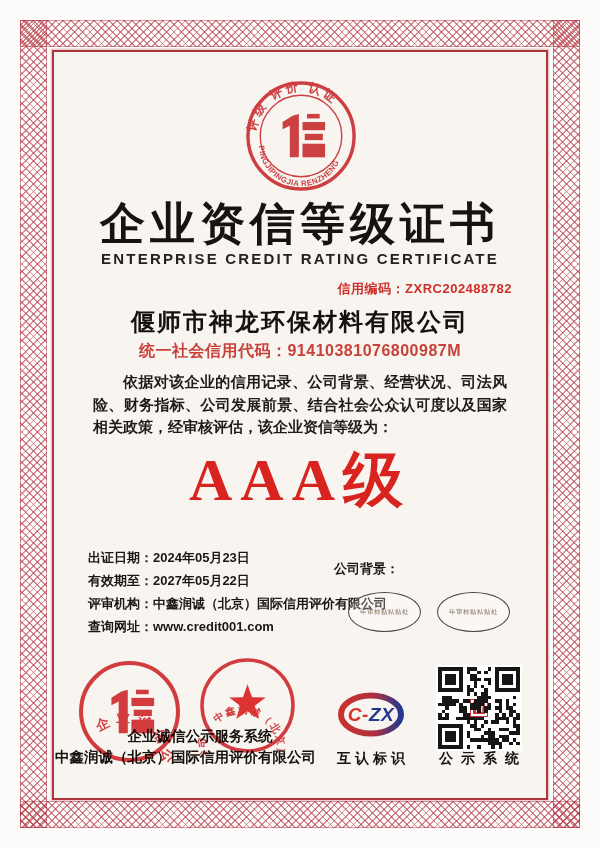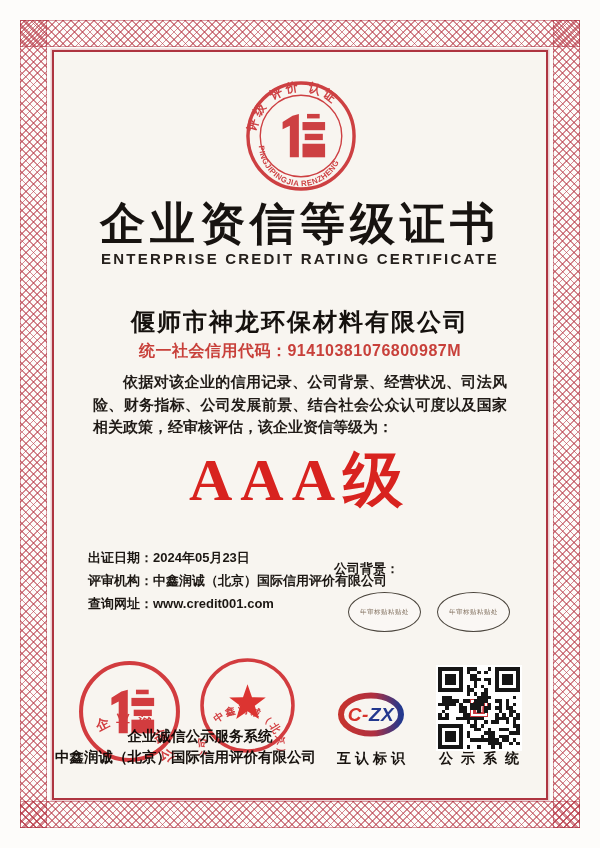--- a/index.html
+++ b/index.html
@@ -89,33 +89,39 @@
     <text font-size="8" letter-spacing="0.4" fill="#cf2d32">
       <textPath href="#tp-bot" startOffset="2">PINGJIPINGJIA RENZHENG</textPath>
     </text>
     <g transform="translate(31,30) scale(0.92)" color="#cf2d32">
       <use href="#xin-logo" width="60" height="60"></use>
     </g>
   </svg>
 
   <div class="abs ctr title">企业资信等级证书</div>
   <div class="abs ctr subtitle">ENTERPRISE CREDIT RATING CERTIFICATE</div>
+  <div class="abs credit-code">
+    <span>信用编码：</span><span>ZXRC202488782</span>
+  </div>
 
   <div class="abs ctr company">偃师市神龙环保材料有限公司</div>
   <div class="abs ctr uscc">
     <span>统一社会信用代码：</span><span>91410381076800987M</span>
   </div>
 
   <div class="abs body-par">依据对该企业的信用记录、公司背景、经营状况、司法风险、财务指标、公司发展前景、结合社会公众认可度以及国家相关政策，经审核评估，该企业资信等级为：</div>
 
   <div class="abs ctr rating">AAA级</div>
 
   <div class="abs details">
     <div class="row">
       <span>出证日期：</span><span>2024年05月23日</span>
+    </div>
+    <div class="row">
+      <span>有效期至：</span><span>2027年05月22日</span>
     </div>
     <div class="row">
       <span>评审机构：</span><span>中鑫润诚（北京）国际信用评价有限公司</span>
     </div>
     <div class="row">
       <span>查询网址：</span><span>www.credit001.com</span>
     </div>
   </div>
 
   <div class="abs annual-label">公司背景：</div>

